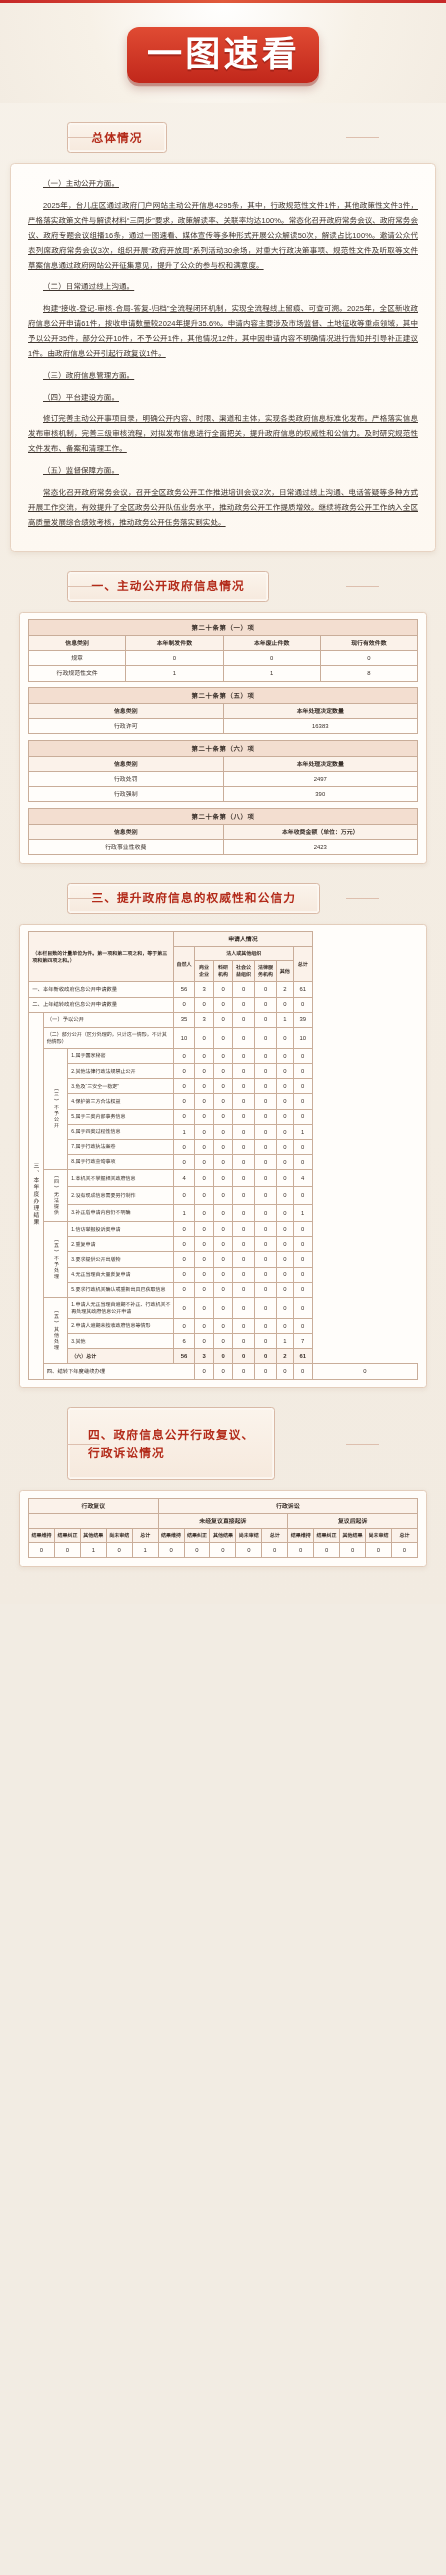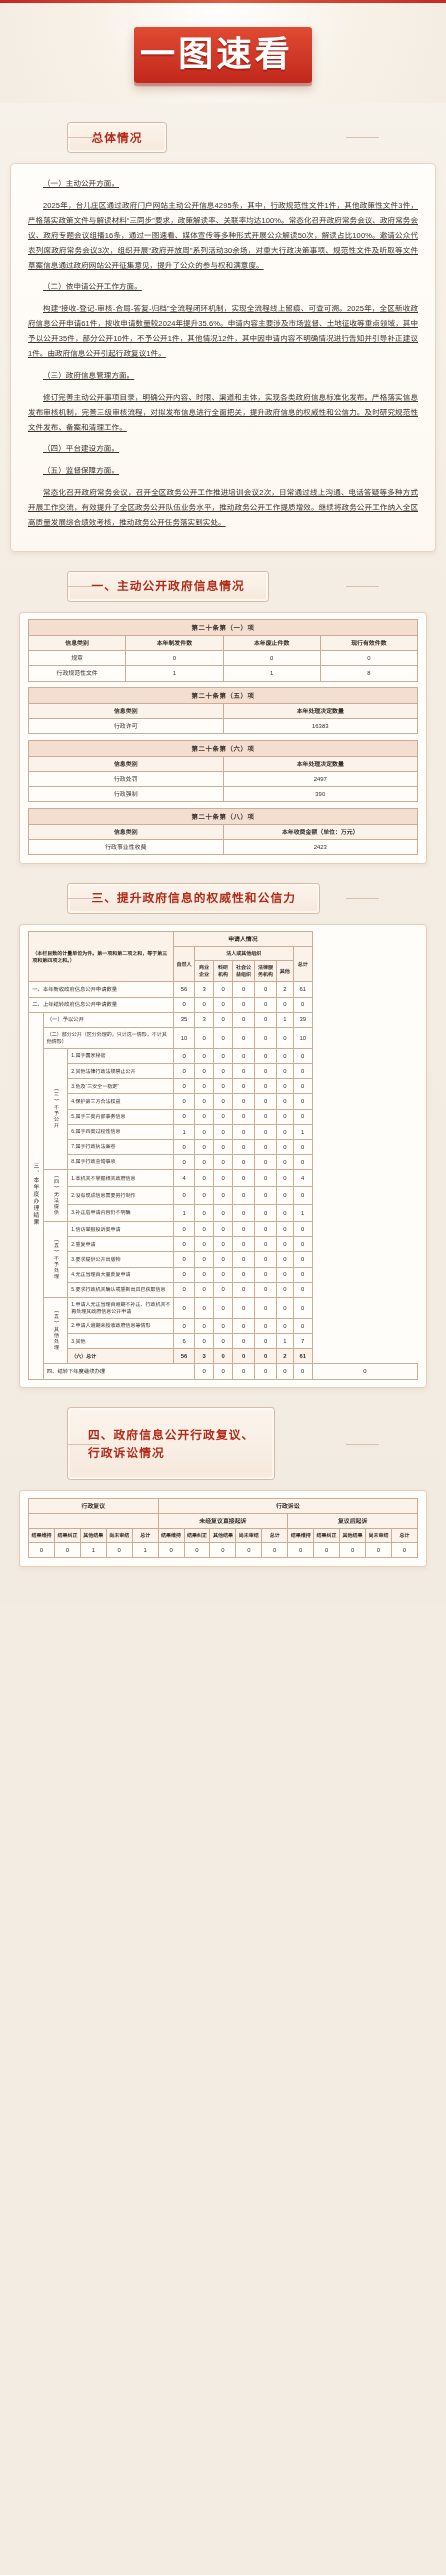--- a/index.html
+++ b/index.html
@@ -36,23 +36,23 @@
     position:relative;
     padding:5.6px 16.7px 7.8px 16.7px;
   }
   .hero-title{
     font-size:35px;
     line-height:1.04;
     font-weight:bold;
     letter-spacing:3.3px;
     color:#fff;
     background:linear-gradient(180deg,#e04b33 0%,#c1271b 100%);
-    padding:9px 19px 11px 6px;
+    padding:9px 19px 11px 20px;
     display:inline-block;
-    border-radius:3px;
+    border-radius:12px;
     box-shadow:0 3.3px 0 rgba(150,30,20,.35), 0 5.6px 10px rgba(120,30,20,.25);
     text-shadow:0 1.7px 0 rgba(120,20,15,.45);
     font-family:"DejaVu Sans","Liberation Sans",sans-serif;
   }
   .hero-sub{
     margin:11px auto 0 auto;
     width:379px;
     background:linear-gradient(180deg,#c9281d 0%,#ab1b13 100%);
     color:#fff;
     font-size:9.2px;
@@ -166,25 +166,25 @@
     </div>
   </div>
 
   <div class="sec-head">
     <span class="inner">总体情况</span>
   </div>
 
   <div class="card">
     <p class="indent">（一）主动公开方面。</p>
     <p class="indent">2025年，台儿庄区通过政府门户网站主动公开信息4295条，其中，行政规范性文件1件，其他政策性文件3件，严格落实政策文件与解读材料“三同步”要求，政策解读率、关联率均达100%。常态化召开政府常务会议、政府常务会议、政府专题会议组播16条，通过一图速看、媒体宣传等多种形式开展公众解读50次，解读占比100%。邀请公众代表列席政府常务会议3次，组织开展“政府开放周”系列活动30余场，对重大行政决策事项、规范性文件及听取等文件草案信息通过政府网站公开征集意见，提升了公众的参与权和满意度。</p>
-    <p class="indent">（二）依申请公开工作方面。</p>
+    <p class="indent">（二）日常通过线上沟通。</p>
     <p class="indent">构建“接收-登记-审核-合局-答复-归档”全流程闭环机制，实现全流程线上留痕、可查可溯。2025年，全区新收政府信息公开申请61件，按收申请数量较2024年提升35.6%。申请内容主要涉及市场监督、土地征收等重点领域，其中予以公开35件，部分公开10件，不予公开1件，其他情况12件，其中因申请内容不明确情况进行告知并引导补正建议1件。由政府信息公开引起行政复议1件。</p>
     <p class="indent">（三）政府信息管理方面。</p>
+    <p class="indent">（四）平台建设方面。</p>
     <p class="indent">修订完善主动公开事项目录，明确公开内容、时限、渠道和主体，实现各类政府信息标准化发布。严格落实信息发布审核机制，完善三级审核流程，对拟发布信息进行全面把关，提升政府信息的权威性和公信力。及时研究规范性文件发布、备案和清理工作。</p>
-    <p class="indent">（四）平台建设方面。</p>
     <p class="indent">（五）监督保障方面。</p>
     <p class="indent">常态化召开政府常务会议，召开全区政务公开工作推进培训会议2次，日常通过线上沟通、电话答疑等多种方式开展工作交流，有效提升了全区政务公开队伍业务水平，推动政务公开工作提质增效。继续将政务公开工作纳入全区高质量发展综合绩效考核，推动政务公开任务落实到实处。</p>
   </div>
 
   <div class="sec-head">
     <span class="inner">一、主动公开政府信息情况</span>
   </div>
 
   <div class="tbl-wrap">
     <table>

